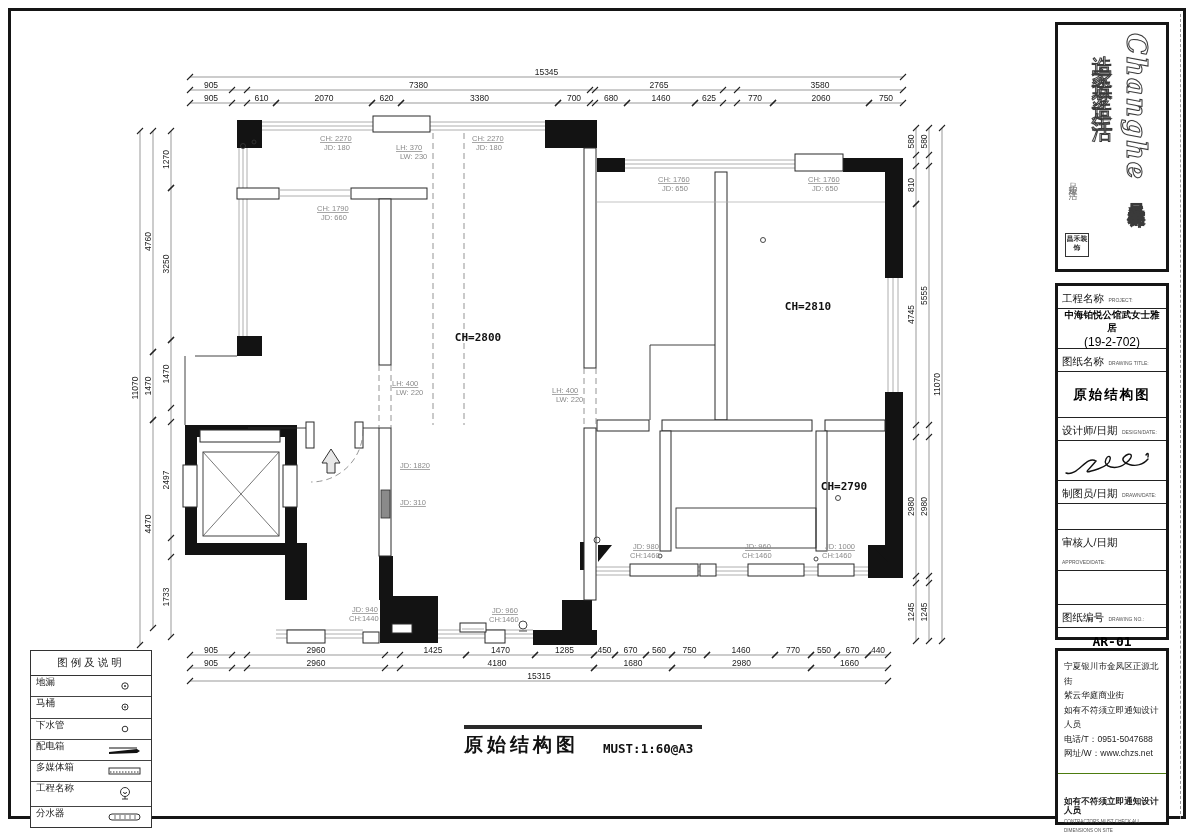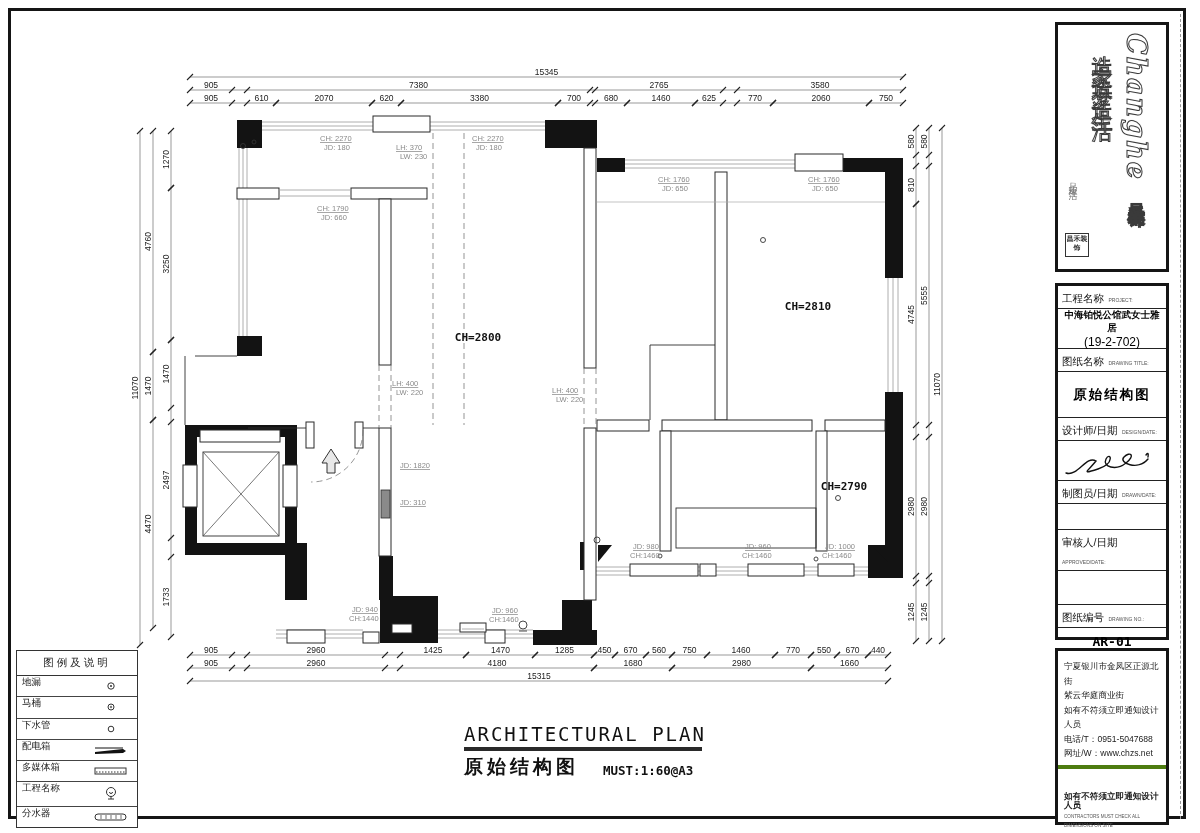--- a/index.html
+++ b/index.html
@@ -39,27 +39,27 @@
   .seal{position:absolute;left:7px;top:208px;width:22px;height:22px;border:1.5px solid #333;font-size:7px;line-height:9px;text-align:center;color:#333;font-weight:bold}
 
   #info-box{top:283px;height:357px;display:flex;flex-direction:column}
   .tb-row{border-bottom:1px solid #222;padding:2px 4px;box-sizing:border-box;flex:0 0 auto}
   .tb-row:last-child{border-bottom:none}
   .tb-label{font-size:10.5px;font-weight:normal;color:#111;white-space:nowrap}
   .tb-en{font-size:5px;color:#555;font-weight:normal}
   .tb-center{display:flex;flex-direction:column;align-items:center;justify-content:center;text-align:center}
 
   #addr-box{top:648px;height:177px;font-size:8.6px;color:#222}
-  .addr-lines{padding:8px 6px 4px 6px;line-height:14.5px;border-bottom:4px solid #4d7c0f}
+  .addr-lines{padding:8px 6px 12px 6px;line-height:14.5px;border-bottom:1px solid #4d7c0f}
   .note-lines{padding:5px 6px;line-height:9px}
   .note-cn{font-size:8.6px;font-weight:bold;margin-top:18px}
   .note-en{font-size:4.6px;color:#555;margin-top:2px}
 
   
-  #legend{position:absolute;left:16px;top:650px;width:122px;height:178px;border:1px solid #333;box-sizing:border-box;background:#fff;font-size:9.5px;color:#222;display:flex;flex-direction:column}
+  #legend{position:absolute;left:30px;top:650px;width:122px;height:178px;border:1px solid #333;box-sizing:border-box;background:#fff;font-size:9.5px;color:#222;display:flex;flex-direction:column}
   .lg-title{border-bottom:1px solid #333;text-align:center;font-size:10.5px;padding:5px 0;flex:0 0 auto;letter-spacing:3px}
   .lg-row{display:flex;border-bottom:1px solid #444;flex:1 1 auto;}
   .lg-row:last-child{border-bottom:none}
   .lg-name{width:62px;padding-left:5px;border-right:0}
   .lg-sym{flex:1;display:flex;justify-content:center;align-items:center}
 
   
   #footer-title{position:absolute;left:464px;top:723px;color:#111}
   .ft-en{font-family:"DejaVu Sans Mono",monospace;font-size:19px;letter-spacing:2px}
   .ft-bar{width:238px;height:3.5px;background:#2a2a2a;margin-top:2px}
@@ -473,21 +473,20 @@
       <div class="lg-sym">
           <svg width="36" height="12">
             <rect x="2" y="3" width="31" height="6" rx="3" fill="none" stroke="#333"></rect>
             <path d="M8,4 V8 M13,4 V8 M18,4 V8 M23,4 V8 M28,4 V8" stroke="#333" stroke-width=".7"></path>
           </svg>
         </div>
     </div>
   </div>
 
   <div id="footer-title">
-    <div class="ft-en">ARCHITECTURAL PLAN</div>
     <div class="ft-bar"></div>
     <div class="ft-row">
       <span class="ft-cn">原始结构图</span>
       <span class="ft-scale">MUST:1:60@A3</span>
     </div>
   </div>
 
   <div class="panel-box" id="logo-box">
     <div class="brand-en outline-txt">Changhe</div>
     <div class="brand-cn outline-txt v-cjk">昌禾装饰</div>

